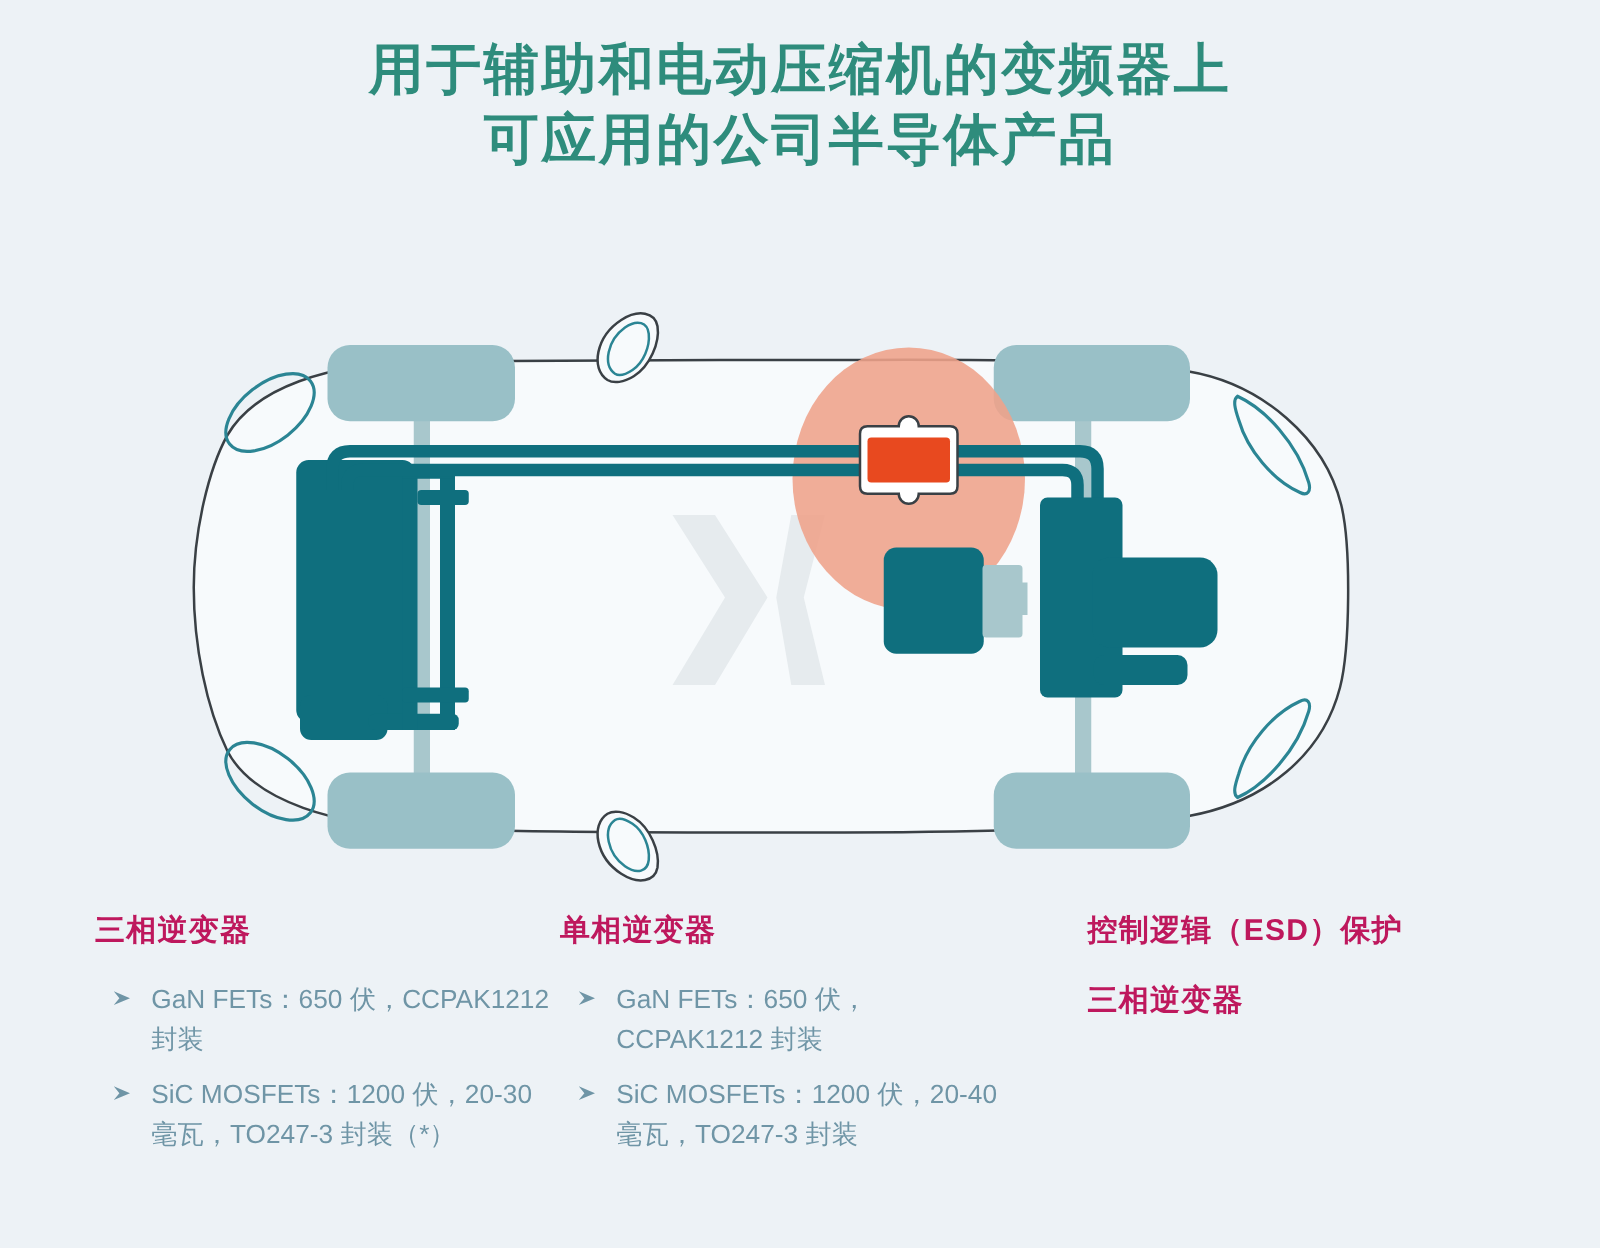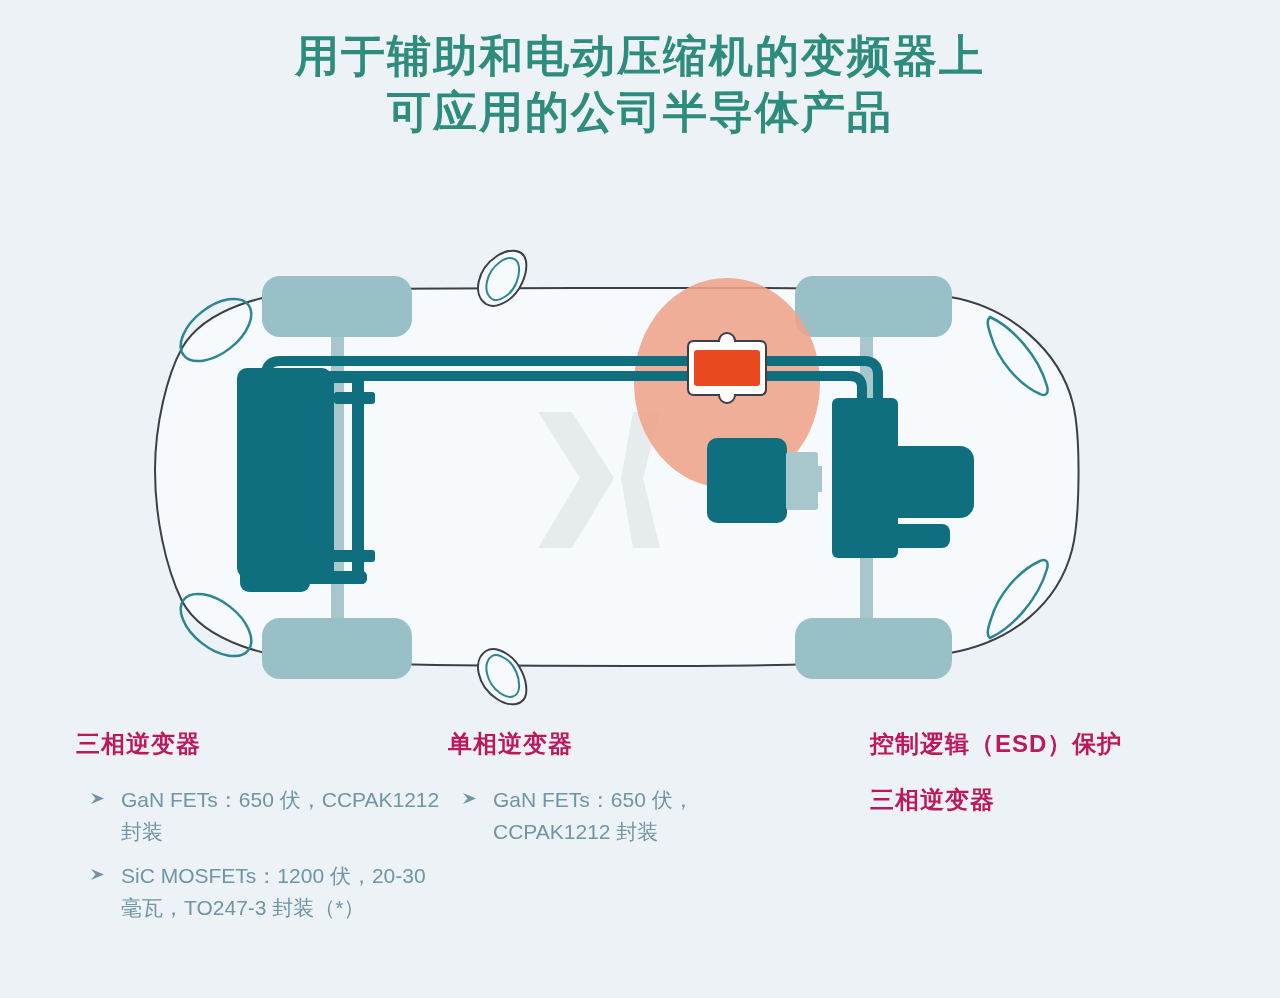--- a/index.html
+++ b/index.html
@@ -140,20 +140,26 @@
 
   <div class="col col-2">
     <h2 class="sec-heading">单相逆变器</h2>
     <ul class="bullets">
       <li>
         <svg class="arrow-icon" width="15" height="15" viewBox="0 0 15 15">
             <polygon points="1,2 14,7.5 1,13 5.5,7.5" fill="#6f95a6"></polygon>
           </svg>
         <span>GaN FETs：650 伏，CCPAK1212 封装</span>
       </li>
+      <li>
+        <svg class="arrow-icon" width="15" height="15" viewBox="0 0 15 15">
+            <polygon points="1,2 14,7.5 1,13 5.5,7.5" fill="#6f95a6"></polygon>
+          </svg>
+        <span>SiC MOSFETs：1200 伏，20-40 毫瓦，TO247-3 封装</span>
+      </li>
     </ul>
   </div>
 
   <div class="col col-3">
     <h2 class="sec-heading">控制逻辑（ESD）保护</h2>
     <h2 class="sec-heading sub">三相逆变器</h2>
   </div>
 
 </div>
 

